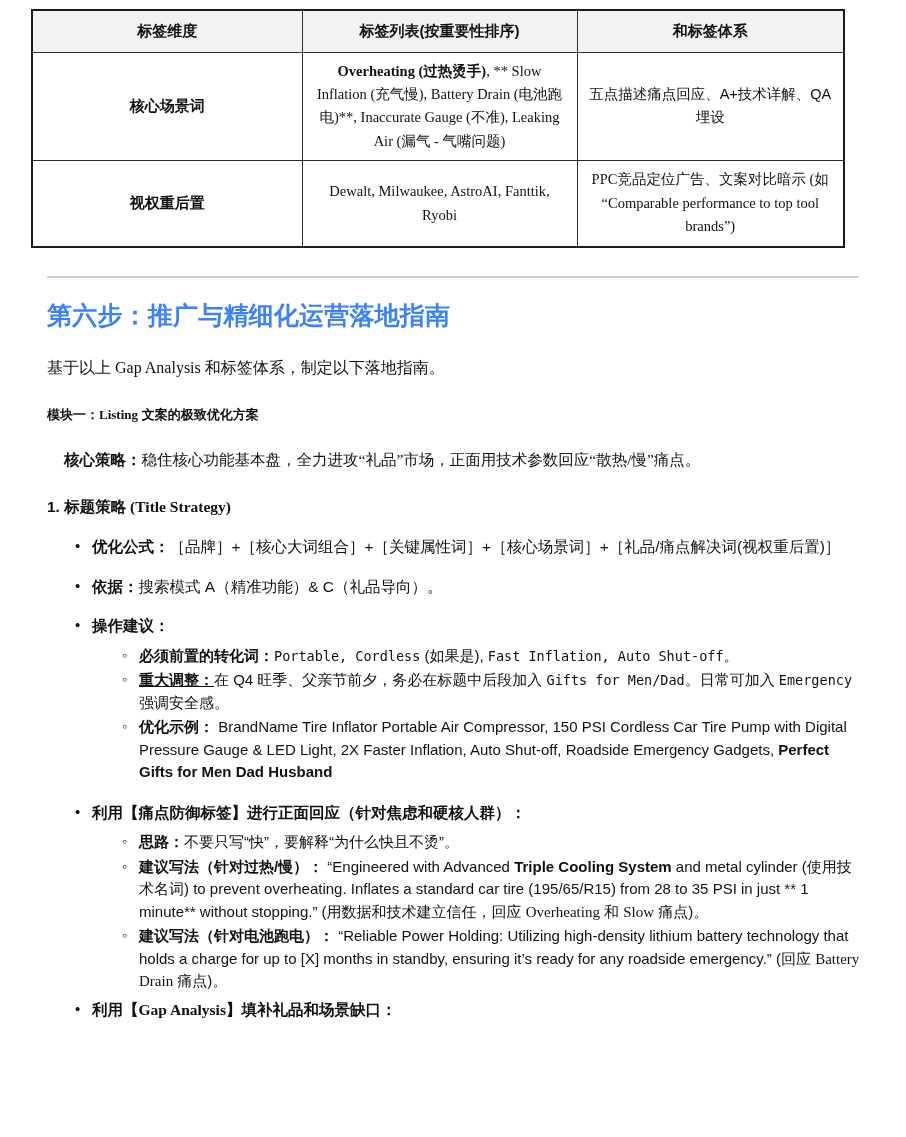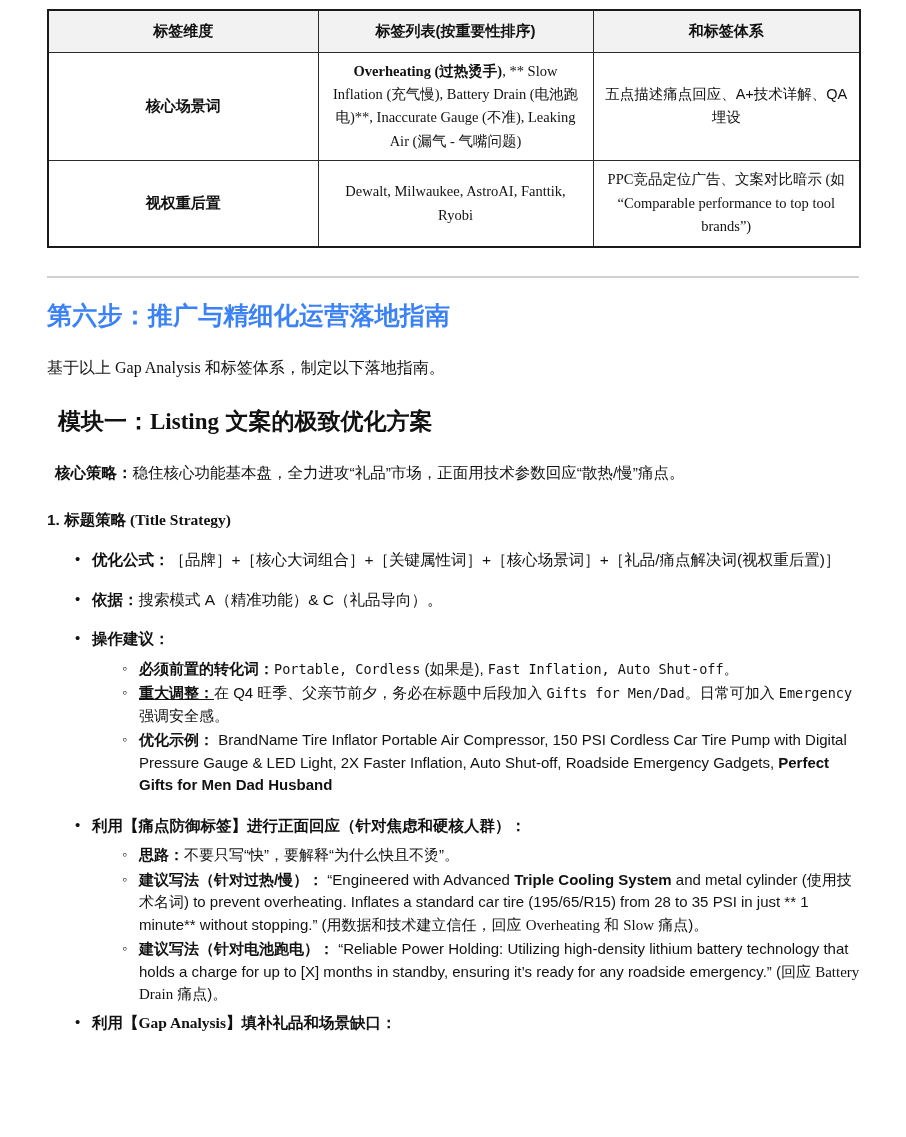--- a/index.html
+++ b/index.html
@@ -19,21 +19,21 @@
     width: 906px;
     height: 1137px;
     position: relative;
     box-sizing: border-box;
     padding: 0;
   }
 
   
   .tbl-wrap {
     position: absolute;
-    left: 47px;
+    left: 31px;
     top: 9px;
     width: 812px;
   }
   table.tags {
     border-collapse: collapse;
     width: 812px;
     table-layout: fixed;
     border: 2px solid #1a1a1a;
   }
   table.tags col.c1 { width: 270px; }
@@ -102,34 +102,34 @@
   }
 
   p.lead {
     font-size: 16px;
     margin: 26px 0 0 0;
     line-height: 1.4;
   }
 
   h2.module {
     font-family: "Liberation Sans", "DejaVu Sans", sans-serif;
-    font-size: 23px;
-    font-weight: bold;
-    margin: 27px 0 0 11px;
+    font-size: 13px;
+    font-weight: bold;
+    margin: 27px 0 0 0;
     line-height: 1.3;
   }
   h2.module .en {
     font-family: "Liberation Serif", "DejaVu Serif", serif;
   }
 
   p.core {
     font-size: 15.5px;
-    margin: 25px 0 0 8px;
+    margin: 25px 0 0 17px;
     line-height: 1.4;
-    font-family: Liberation Sans, sans-serif;
+    font-family: Liberation Serif, serif;
   }
   p.core .lbl { font-weight: bold; }
 
   h3.num {
     font-family: "Liberation Sans", "DejaVu Sans", sans-serif;
     font-size: 15.5px;
     font-weight: bold;
     margin: 27px 0 0 0;
     line-height: 1.35;
   }

